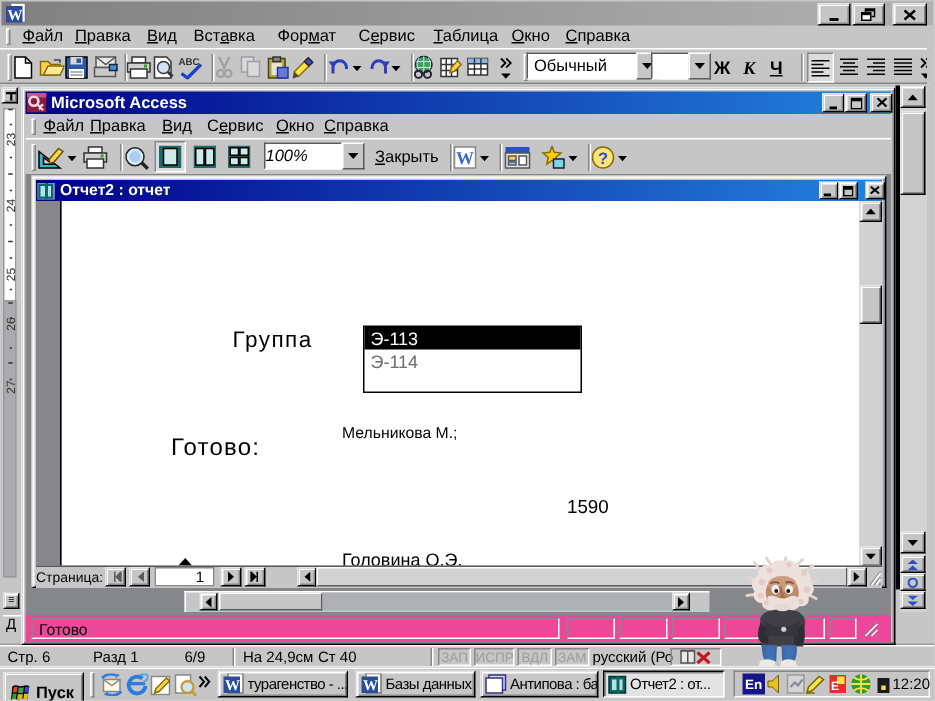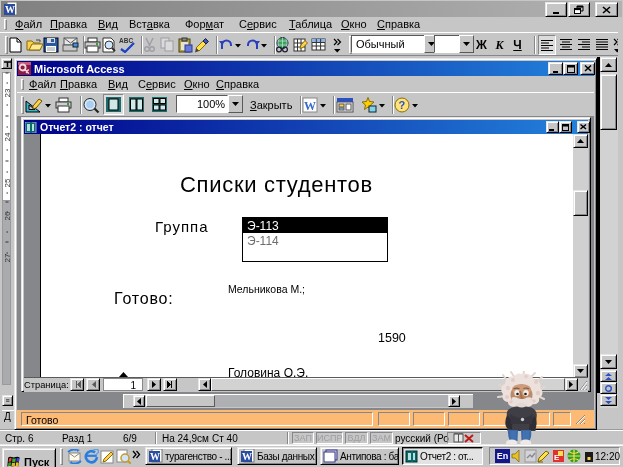--- a/index.html
+++ b/index.html
@@ -434,21 +434,21 @@
  <i class="abs" style="left:132px;top:1px;width:21px;height:21px;">
         <svg width="15" height="15" style="margin:3px auto;display:block;">
           <rect x="0" y="0" width="15" height="15" fill="#1e6b6b"></rect>
           <rect x="1.5" y="1.5" width="5.5" height="5" fill="#cfe8e8" stroke="#000"></rect>
           <rect x="8" y="1.5" width="5.5" height="5" fill="#cfe8e8" stroke="#000"></rect>
           <rect x="1.5" y="8" width="5.5" height="5" fill="#cfe8e8" stroke="#000"></rect>
           <rect x="8" y="8" width="5.5" height="5" fill="#cfe8e8" stroke="#000"></rect>
         </svg>
       </i>
  <i class="abs" style="left:159px;top:2px;width:52px;height:18px;background:#fff;border:1px solid;border-color:#5a5a5a #fff #fff #5a5a5a;font-size:11px;">
-        <span style="position:absolute;left:20px;top:2px;">100%</span>
+        <span style="position:absolute;left:0;top:2px;font-style:italic;">100%</span>
       </i>
  <i class="abs cdb" style="left:211px;top:2px;height:18px;">
         <svg width="7" height="4">
           <path d="M0 0 h7 L3.5 4 z" fill="#000"></path>
         </svg>
       </i>
  <i class="abs ti" style="left:233px;font-size:11px;font-style:normal;padding-top:4px;"><u>З</u>акрыть</i>
  <i class="abs" style="left:280px;top:3px;">
         <i class="sep" style="display:block;"></i>
       </i>
@@ -556,21 +556,20 @@
         <path d="M3.5 0 L7 4 L0 4 Z" fill="#000"></path>
       </svg>
     </div>
 <div class="abs btn" style="left:573px;top:190px;width:15px;height:26px;"></div>
 <div class="abs btn" style="left:573px;top:364px;width:15px;height:14px;display:flex;align-items:center;justify-content:center;">
       <svg width="7" height="4">
         <path d="M0 0 L7 0 L3.5 4 Z" fill="#000"></path>
       </svg>
     </div>
 
-<div class="abs" style="left:180px;top:172px;font-size:22px;letter-spacing:0.7px;">Списки студентов</div>
 <div class="abs" style="left:155px;top:218px;font-size:15px;letter-spacing:1px;">Группа</div>
 <div class="abs" style="left:242px;top:217px;width:146px;height:45px;background:#fff;border:1px solid #000;">
   <div style="height:15px;background:#000;color:#fff;font-size:12px;padding:1px 0 0 4px;">Э-113</div>
   <div style="height:14px;color:#6e6e6e;font-size:12px;padding:1px 0 0 4px;">Э-114</div>
 </div>
 <div class="abs" style="left:114px;top:290px;font-size:16px;letter-spacing:0.8px;">Готово:</div>
 <div class="abs" style="left:228px;top:283px;font-size:10.5px;">Мельникова М.;</div>
 <div class="abs" style="left:378px;top:331px;font-size:12.5px;">1590</div>
 <div class="abs" style="left:228px;top:366px;font-size:12px;width:90px;height:12px;overflow:hidden;">Головина О.Э.</div>
 
@@ -615,21 +614,21 @@
         <path d="M0 0 L4 3.5 L0 7 z" fill="#000"></path>
       </svg>
     </span>
 <span class="abs" style="left:578px;top:378px;width:10px;height:13px;">
       <svg width="10" height="13">
         <path d="M9 3 L2 12 M9 7 L5 12 M9 11 L8 12" stroke="#85878a"></path>
         <path d="M9 4 L3 12 M9 8 L6 12" stroke="#fff"></path>
       </svg>
     </span>
 
-<div class="abs" style="left:17px;top:410px;width:577px;height:18px;background:#fdba74;">
+<div class="abs" style="left:17px;top:410px;width:577px;height:18px;background:#ec4899;">
   <span class="abs sunk" style="left:4px;top:2px;width:352px;height:14px;padding:1px 0 0 4px;font-size:10.5px;">Готово</span>
   <span class="abs sunk" style="left:361px;top:2px;width:32px;height:14px;"></span>
   <span class="abs sunk" style="left:396px;top:2px;width:32px;height:14px;"></span>
   <span class="abs sunk" style="left:431px;top:2px;width:32px;height:14px;"></span>
   <span class="abs sunk" style="left:466px;top:2px;width:32px;height:14px;"></span>
   <span class="abs sunk" style="left:501px;top:2px;width:32px;height:14px;"></span>
   <span class="abs sunk" style="left:536px;top:2px;width:18px;height:14px;"></span>
   <span class="abs" style="left:558px;top:4px;">
         <svg width="11" height="11">
           <path d="M10 1 L1 10 M10 5 L5 10 M10 9 L9 10" stroke="#85878a"></path>

